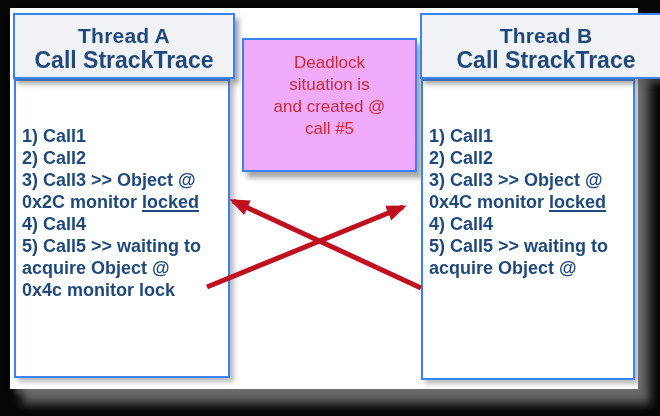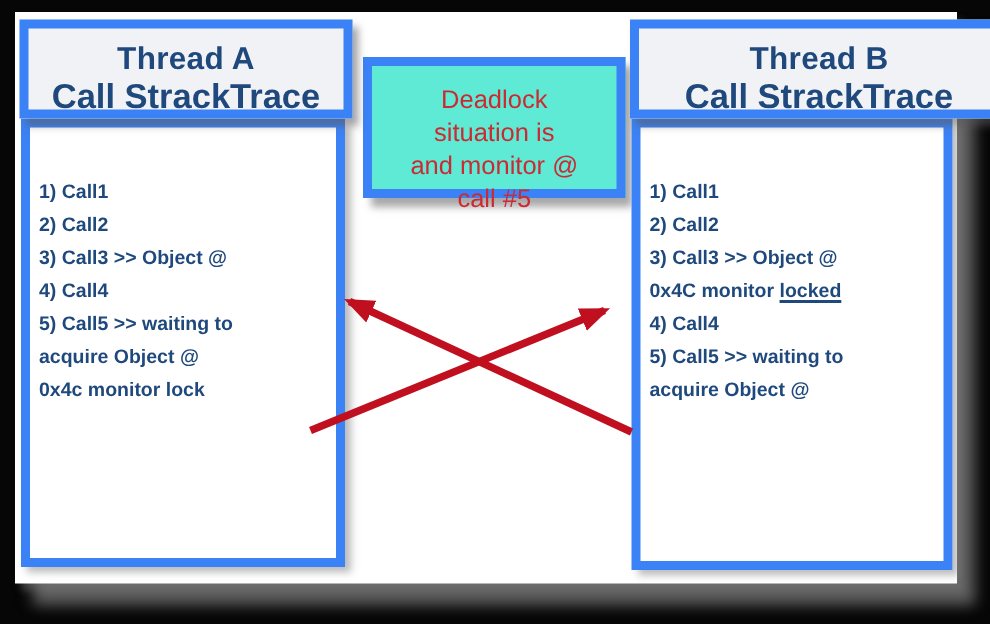--- a/index.html
+++ b/index.html
@@ -10,21 +10,21 @@
     font-family: "Liberation Sans", sans-serif;
   }
   .canvas {
     position: absolute; left: 10px; top: 8px;
     width: 628px; height: 381px;
     background: #ffffff;
     box-shadow: 12px 15px 9px rgba(125,125,125,0.75), 4px 5px 5px rgba(70,70,70,0.85);
   }
   .box {
     position: absolute; box-sizing: border-box;
-    border: 6px solid #3b82f6;
+    border: 2px solid #3b82f6;
   }
   .header-box {
     background: #f1f2f5;
     z-index: 3;
     text-align: center;
     color: #1f497d;
     box-shadow: 4px 5px 5px rgba(90,90,90,0.55);
     padding-top: 7px;
   }
   .thread-a-header { left: 3px;   top: 5px; width: 222px; height: 66px; }
@@ -32,29 +32,29 @@
   .box-title    { font-size: 21px; font-weight: bold; line-height: 27px; letter-spacing: 0.2px; }
   .box-subtitle { font-size: 23px; font-weight: bold; line-height: 23px; }
   .body-box {
     background: #ffffff;
     z-index: 2;
     box-shadow: 4px 4px 5px rgba(120,120,120,0.5);
   }
   .thread-a-body { left: 4px;   top: 71px; width: 216px; height: 299px; }
   .thread-b-body { left: 411px; top: 71px; width: 214px; height: 301px; }
   .stack {
-    padding: 32px 2px 0 6px;
+    padding: 44px 2px 0 6px;
     color: #1f497d;
-    font-size: 13px; font-weight: bold; line-height: 22px;
+    font-size: 18px; font-weight: bold; line-height: 22px;
   }
   .stack-line { white-space: nowrap; }
   .u { text-decoration: underline; text-decoration-thickness: 2px; text-underline-offset: 2px; }
   .note-box {
-    left: 232px; top: 30px; width: 175px; height: 94px;
-    background: #5eead4;
+    left: 232px; top: 30px; width: 175px; height: 134px;
+    background: #f0abfc;
     z-index: 1;
     box-shadow: 5px 6px 5px rgba(110,110,110,0.6);
     padding-top: 12px;
   }
   .note-line {
     color: #cc2a33;
     font-size: 17px; line-height: 22px;
     text-align: center; white-space: nowrap;
   }
   .arrows {
@@ -66,20 +66,21 @@
 </head>
 <body>
 
 <div class="canvas">
 
   <div class="box body-box thread-a-body">
     <div class="stack">
         <div class="stack-line">1) Call1</div>
         <div class="stack-line">2) Call2</div>
         <div class="stack-line">3) Call3 &gt;&gt; Object @</div>
+        <div class="stack-line">0x2C monitor <span class="u">locked</span></div>
         <div class="stack-line">4) Call4</div>
         <div class="stack-line">5) Call5 &gt;&gt; waiting to</div>
         <div class="stack-line">acquire Object @</div>
         <div class="stack-line">0x4c monitor lock</div>
       </div>
   </div>
 
   <div class="box header-box thread-a-header">
     <div class="box-title">Thread A</div>
     <div class="box-subtitle">Call StrackTrace</div>
@@ -99,21 +100,21 @@
 
   <div class="box header-box thread-b-header">
     <div class="box-title">Thread B</div>
     <div class="box-subtitle">Call StrackTrace</div>
   </div>
 
   <div class="box note-box">
     <div>
         <div class="note-line">Deadlock</div>
         <div class="note-line">situation is</div>
-        <div class="note-line">and monitor @</div>
+        <div class="note-line">and created @</div>
         <div class="note-line">call #5</div>
       </div>
   </div>
 
 </div>
 
 <svg class="arrows" viewBox="0 0 660 416">
   <defs>
     <marker id="ah" viewBox="0 0 10 8" refX="8" refY="4" markerWidth="4" markerHeight="3.4" orient="auto">
       <path d="M0,0 L10,4 L0,8 Z" fill="#c00f1e"></path>

